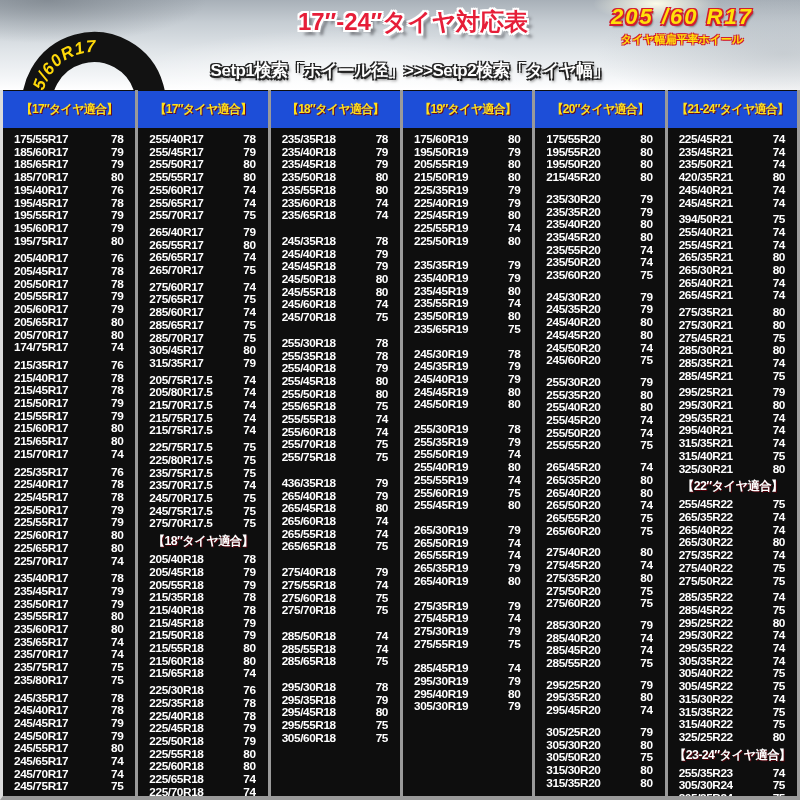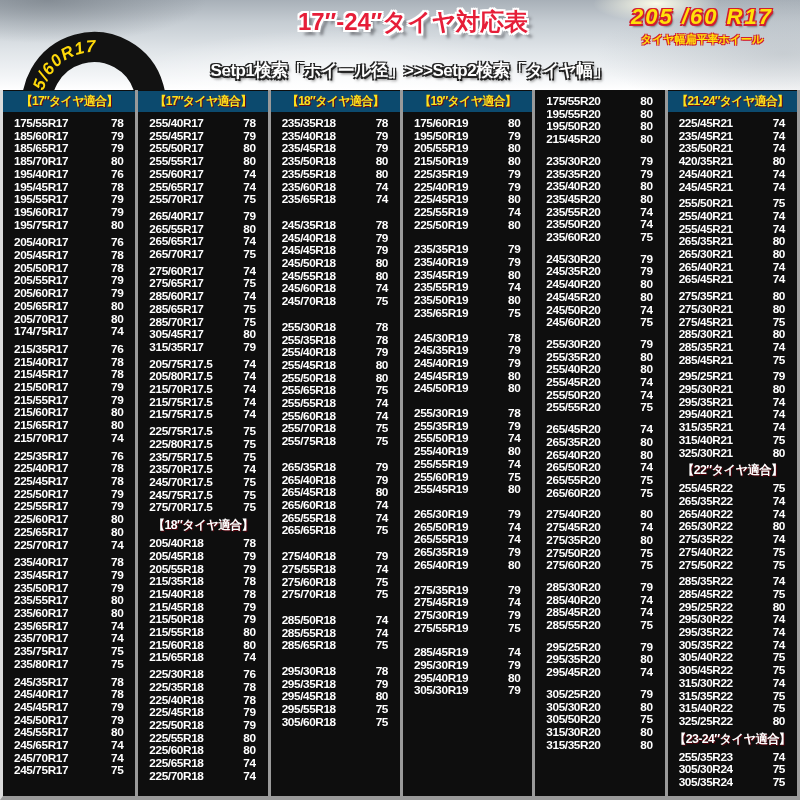--- a/index.html
+++ b/index.html
@@ -14,35 +14,35 @@
       radial-gradient(320px 90px at 42% 105%, rgba(255,255,255,.85), transparent 72%),
       linear-gradient(180deg,#a8b0b8 0%,#c6cdd3 25%,#dfe4e8 55%,#f3f5f7 85%,#ffffff 100%);}
   .tire-svg{position:absolute;left:4px;top:18px;}
   .title{position:absolute;left:178px;top:6px;width:470px;text-align:center;
     font-size:24px;font-weight:900;letter-spacing:0px;color:#e61e38;white-space:nowrap;
     text-shadow:-2px -2px 0 #fff,2px -2px 0 #fff,-2px 2px 0 #fff,2px 2px 0 #fff,
       0 -2px 0 #fff,0 2px 0 #fff,-2px 0 0 #fff,2px 0 0 #fff,5px 5px 3px rgba(50,50,55,.55);}
   .subtitle{position:absolute;left:160px;top:59px;width:500px;text-align:center;
     font-size:17px;font-weight:700;color:#fff;white-space:nowrap;letter-spacing:-0.5px;
     text-shadow:-1.5px -1.5px 0 #222,1.5px -1.5px 0 #222,-1.5px 1.5px 0 #222,1.5px 1.5px 0 #222,2px 3px 3px rgba(0,0,0,.6);}
-  .spec{position:absolute;right:0;top:4px;width:196px;text-align:center;}
+  .spec{position:absolute;right:20px;top:4px;width:196px;text-align:center;}
   .spec-size{font-size:22px;font-weight:900;font-style:italic;color:#ffe10a;letter-spacing:2px;white-space:nowrap;
     text-shadow:-1.5px -1.5px 0 #d21e2e,1.5px -1.5px 0 #d21e2e,-1.5px 1.5px 0 #d21e2e,1.5px 1.5px 0 #d21e2e,2px 3px 2px rgba(0,0,0,.4);}
   .spec-labels{margin-top:2px;font-size:11px;font-weight:900;color:#ffe10a;white-space:nowrap;
     display:flex;justify-content:center;padding:0 6px;
     text-shadow:-1px -1px 0 #d21e2e,1px -1px 0 #d21e2e,-1px 1px 0 #d21e2e,1px 1px 0 #d21e2e;}
   .notes{margin-top:5px;font-size:8.5px;font-weight:700;color:#fff;line-height:1.35;white-space:nowrap;
     text-shadow:0 0 2px #000,1px 1px 1px #000;}
   
   .table{position:absolute;left:0;top:90px;width:800px;height:710px;box-sizing:border-box;
     background:#0b0b0b;display:grid;grid-template-columns:repeat(6,1fr);
     border-left:3px solid #dcdcdc;border-right:3px solid #9a9a9a;border-bottom:4px solid #9a9a9a;}
   .col{display:flex;flex-direction:column;min-width:0;border-left:3px solid #9a9a9a;box-sizing:border-box;overflow:hidden;background:#0e0e0e;}
   .col:first-child{border-left:none;}
-  .col-header{flex:0 0 auto;height:21px;margin-top:1px;background:#0c4a6e;color:#ffe11a;
+  .col-header{flex:0 0 auto;height:37px;margin-top:1px;background:#1d4ed8;color:#ffe11a;
     font-weight:900;font-size:12px;letter-spacing:-0.7px;white-space:nowrap;
     display:flex;align-items:center;justify-content:center;
     text-shadow:1px 1px 0 rgba(110,0,12,.9);}
   .col-body{flex:1 1 auto;display:flex;flex-direction:column;justify-content:flex-start;
     padding:5px 2px 6px;gap:var(--g,8px);overflow:hidden;}
   .col:nth-child(1) .col-body{--g:5px;}
   .col:nth-child(2) .col-body{--g:4px;}
   .col:nth-child(3) .col-body{--g:13px;}
   .col:nth-child(4) .col-body{--g:12px;}
   .col:nth-child(5) .col-body{--g:9px;}
@@ -615,21 +615,21 @@
               <span>255/70R18</span>
               <span>75</span>
             </div>
             <div class="row">
               <span>255/75R18</span>
               <span>75</span>
             </div>
           </div>
           <div class="group">
             <div class="row">
-              <span>265/35R18</span>
+              <span>436/35R18</span>
               <span>79</span>
             </div>
             <div class="row">
               <span>265/40R18</span>
               <span>79</span>
             </div>
             <div class="row">
               <span>265/45R18</span>
               <span>80</span>
             </div>
@@ -875,20 +875,21 @@
               <span>80</span>
             </div>
             <div class="row">
               <span>305/30R19</span>
               <span>79</span>
             </div>
           </div>
         </div>
       </div>
       <div class="col">
+        <div class="col-header">【20″タイヤ適合】</div>
         <div class="col-body">
           <div class="group">
             <div class="row">
               <span>175/55R20</span>
               <span>80</span>
             </div>
             <div class="row">
               <span>195/55R20</span>
               <span>80</span>
             </div>
@@ -1111,21 +1112,21 @@
               <span>245/40R21</span>
               <span>74</span>
             </div>
             <div class="row">
               <span>245/45R21</span>
               <span>74</span>
             </div>
           </div>
           <div class="group">
             <div class="row">
-              <span>255/50R21</span>
+              <span>394/50R21</span>
               <span>75</span>
             </div>
             <div class="row">
               <span>255/40R21</span>
               <span>74</span>
             </div>
             <div class="row">
               <span>255/45R21</span>
               <span>74</span>
             </div>

